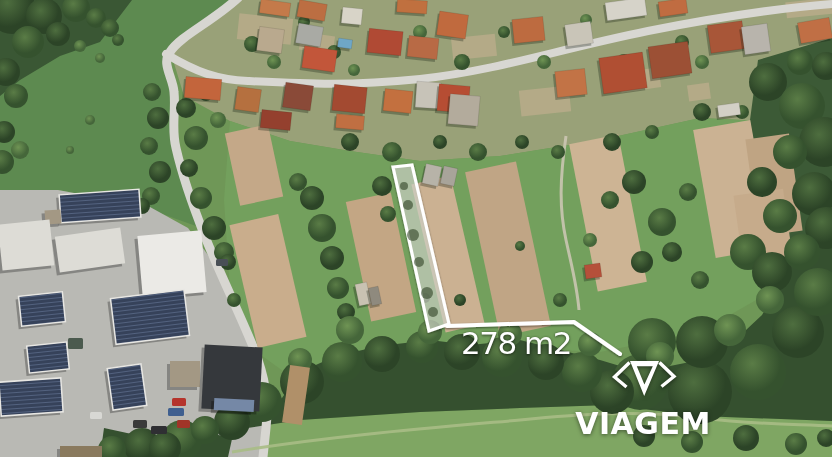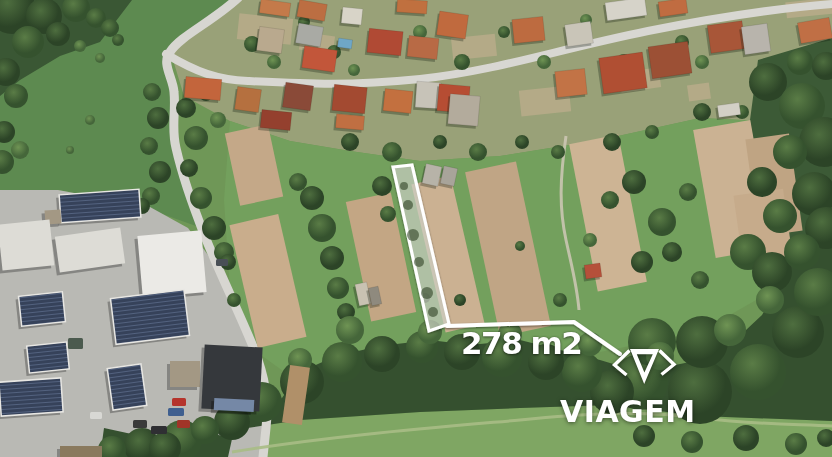--- a/index.html
+++ b/index.html
@@ -5,24 +5,24 @@
   html,body{margin:0;padding:0;background:#222;}
   #stage{
     position:relative;width:832px;height:457px;overflow:hidden;
     font-family:"DejaVu Sans","Liberation Sans",sans-serif;
     background:#6f9757;
   }
   #scene{position:absolute;left:0;top:0;width:832px;height:457px;display:block;}
   .dim-label{
     position:absolute;left:461px;top:328px;
     color:#ffffff;font-size:31px;letter-spacing:-1.5px;line-height:1;
-    font-weight:bold;white-space:nowrap;
+    font-weight:normal;white-space:nowrap;
     text-shadow:0 1px 3px rgba(0,0,0,.5), 0 0 2px rgba(0,0,0,.25);
   }
-  .brand{position:absolute;left:560px;top:340px;width:166px;text-align:left;
+  .brand{position:absolute;left:560px;top:352px;width:166px;text-align:center;
          filter:drop-shadow(0 1px 2px rgba(0,0,0,.5));}
   .brand svg{display:block;margin:0 auto;}
   .brand-word{
     color:#ffffff;font-weight:bold;font-size:30px;letter-spacing:.5px;line-height:1;
     margin-top:7px;
   }
 </style>
 </head>
 <body>
 

